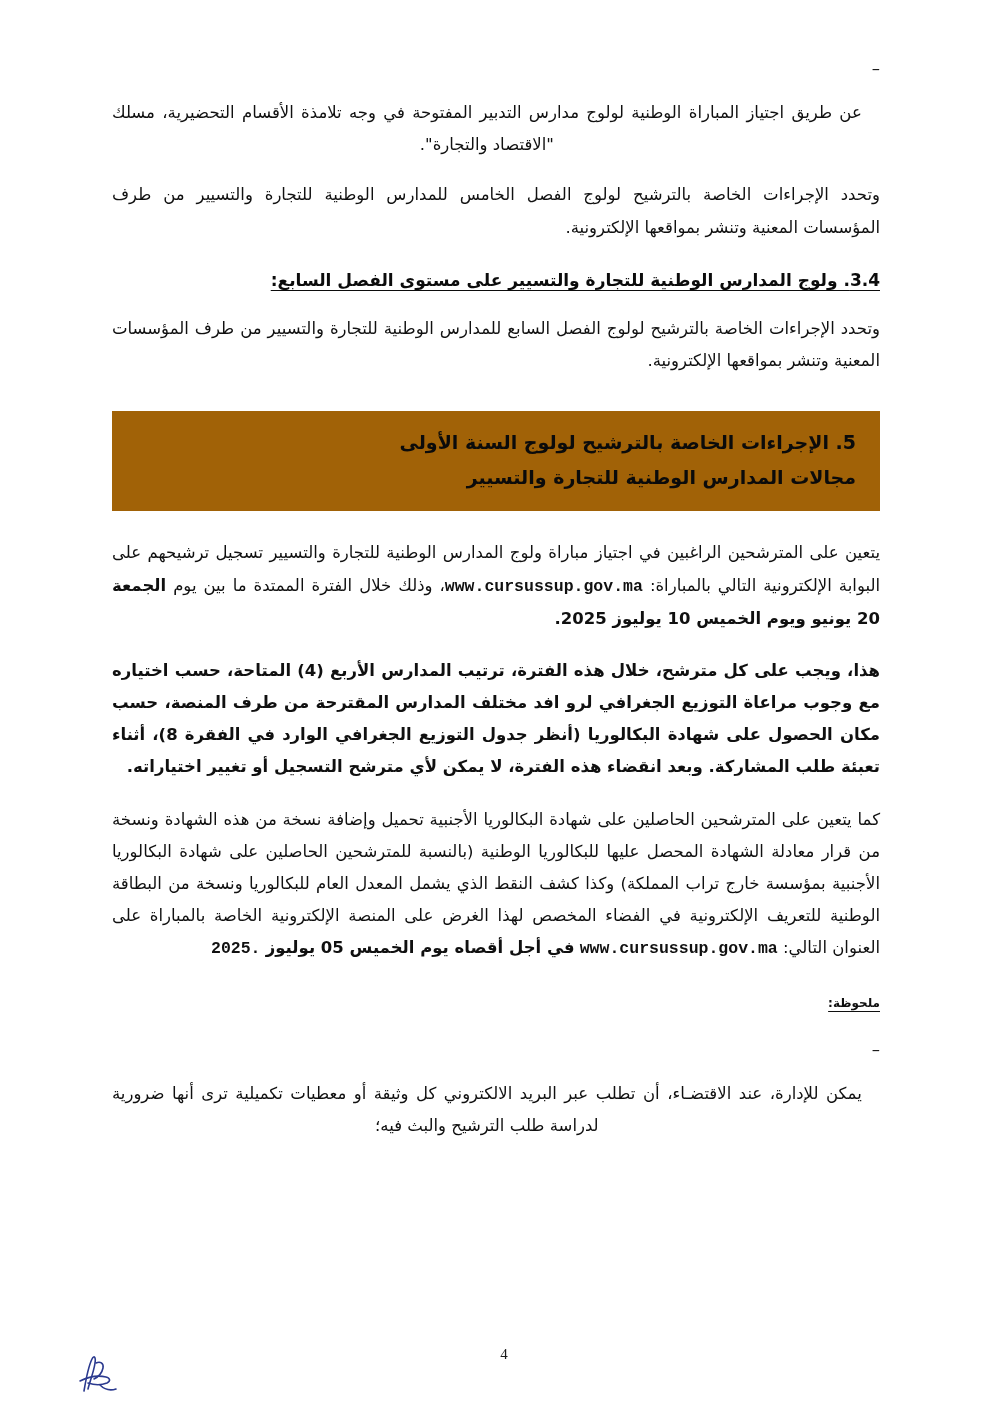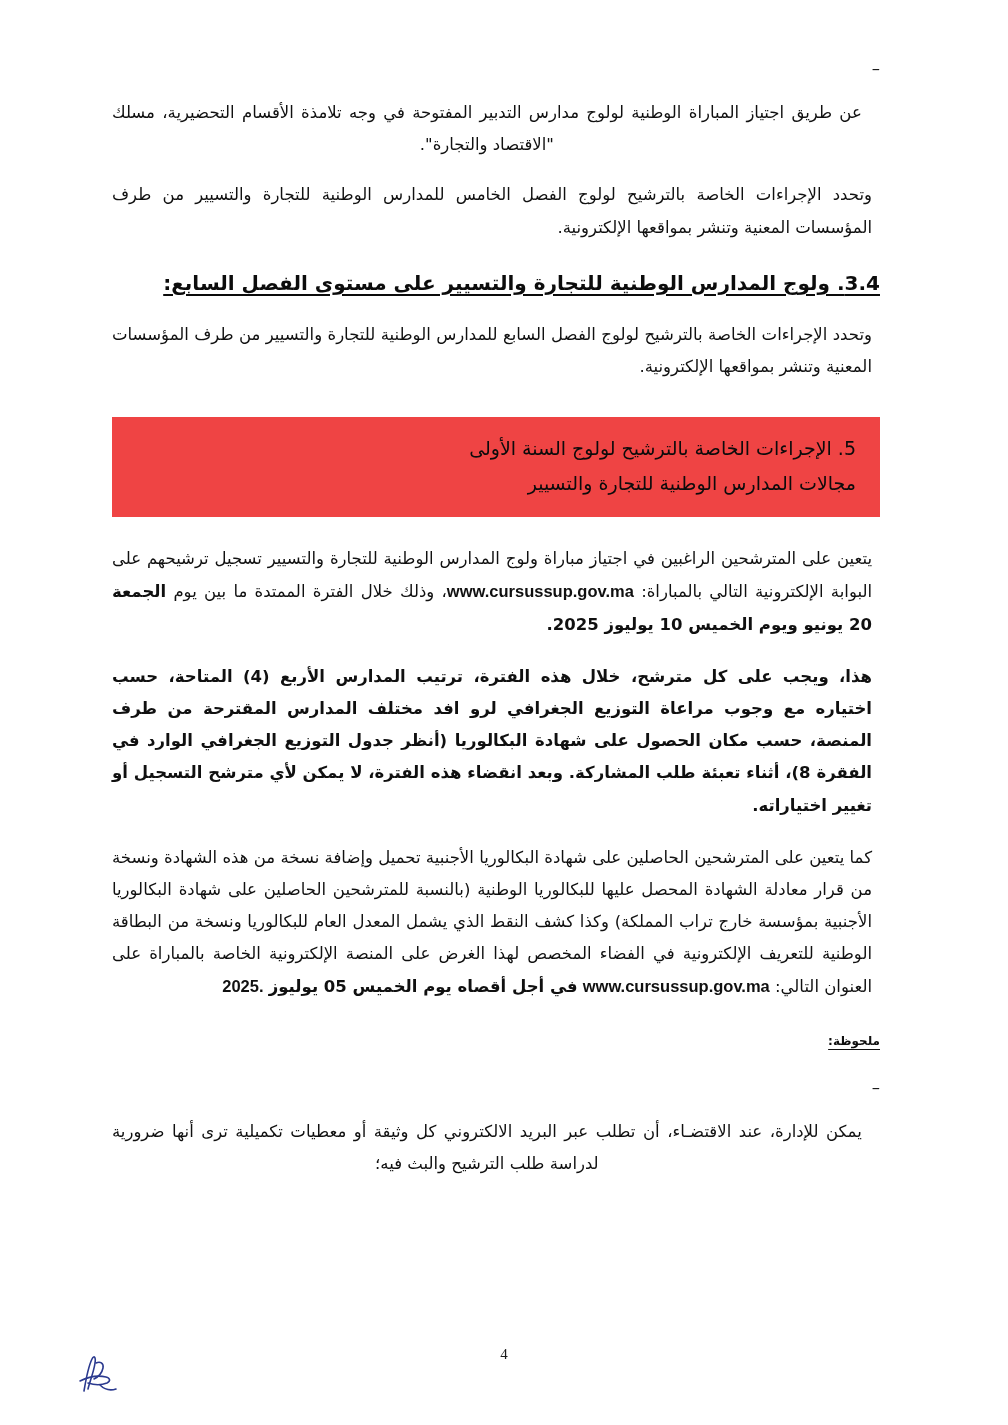--- a/index.html
+++ b/index.html
@@ -42,50 +42,50 @@
     padding-top: 1px;
     color: #101010;
   }
   .bullet-text {
     flex: 1 1 auto;
     text-align: justify;
     text-align-last: center;
     margin-top: 45px;
   }
   p.para {
-    margin: 0 8px 20px 0;
+    margin: 0 0 20px 0;
     text-align: justify;
     text-align-last: right;
   }
   .heading-underline {
     margin: 12px 0 16px 0;
     font-weight: bold;
-    font-size: 20px;
+    font-size: 17px;
     text-decoration: underline;
     text-underline-offset: 4px;
     color: #0c0c0c;
   }
   .banner {
     margin: 34px 0 26px 0;
-    background: #ef4444;
+    background: #a16207;
     padding: 14px 24px 16px 24px;
     text-align: right;
-    font-weight: normal;
+    font-weight: bold;
     font-size: 19px;
     line-height: 1.85;
     color: #0b0b0b;
   }
   .banner .line2 {
     display: block;
   }
   .bold {
     font-weight: bold;
   }
   .latin {
-    font-family: Liberation Sans, sans-serif;
+    font-family: Liberation Mono, monospace;
     direction: ltr;
     unicode-bidi: embed;
   }
   .note-heading {
     margin: 26px 0 18px 0;
     font-weight: bold;
     font-size: 12px;
     text-decoration: underline;
     text-underline-offset: 4px;
   }

